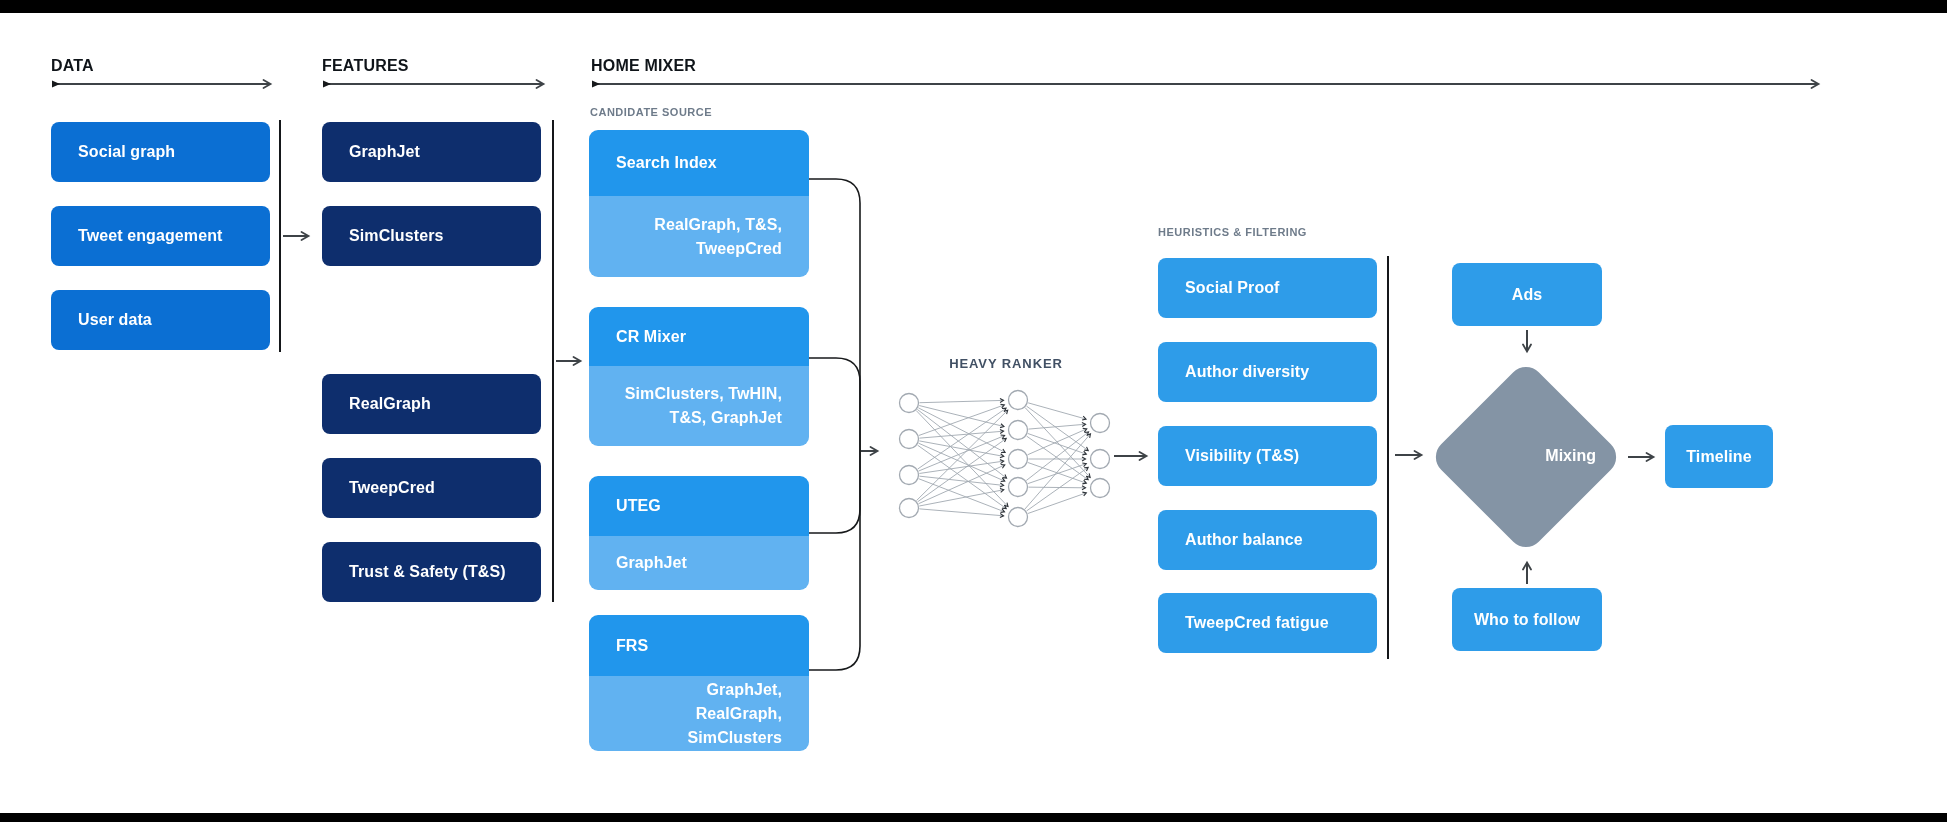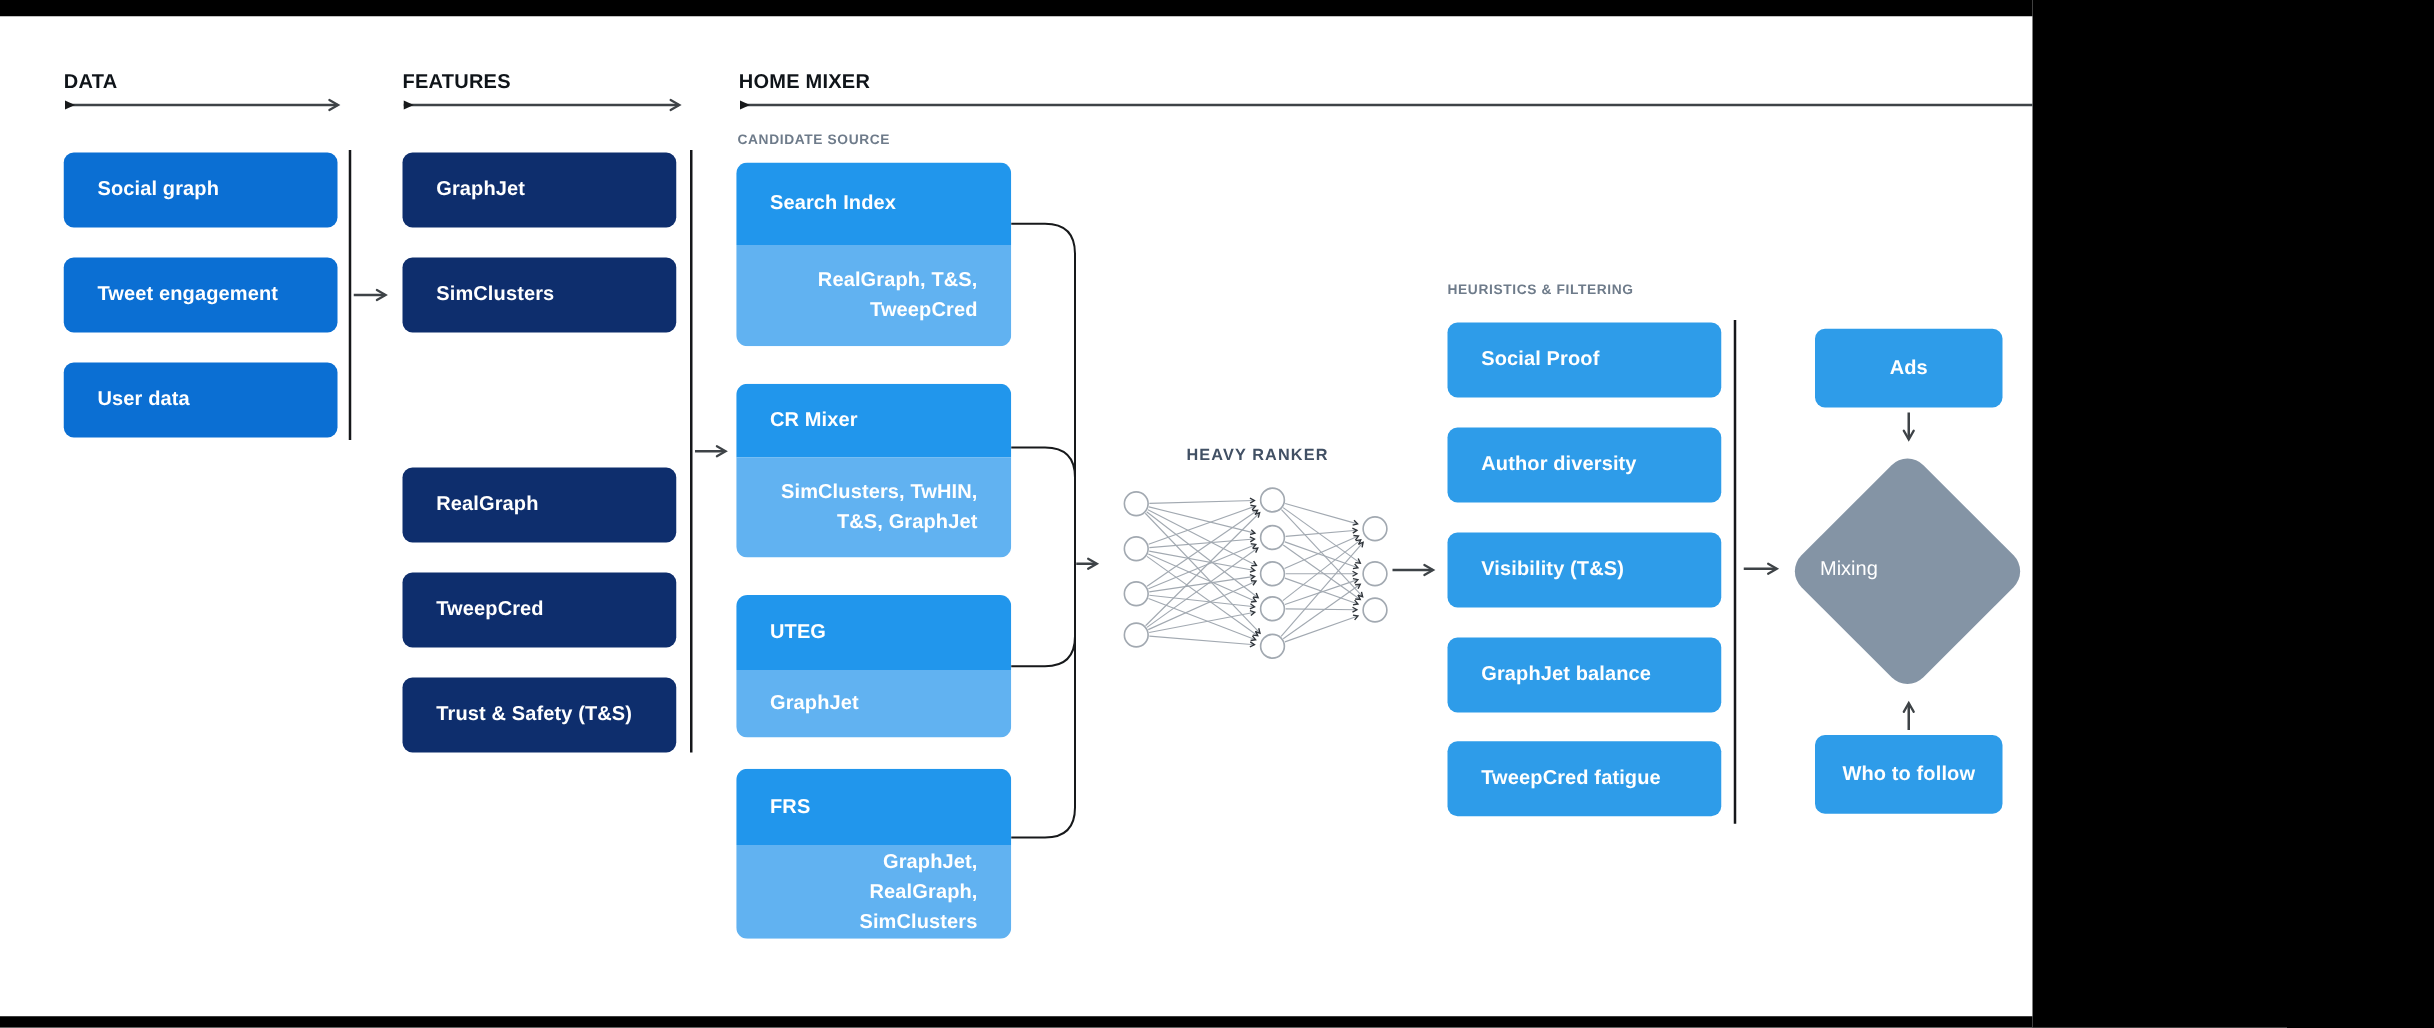--- a/index.html
+++ b/index.html
@@ -8,21 +8,21 @@
     --source-blue:#2196EC;
     --source-light:#61B2F1;
     --action-blue:#2E9CE9;
     --mixing-gray:#8494A5;
     --ink:#0F1419;
     --subhead:#6E7B8A;
     --line:#3E4347;
   }
   html,body{margin:0;padding:0;background:#000;}
   .stage{
-    position:relative;width:1626px;height:822px;background:#ffffff;
+    position:relative;width:1947px;height:822px;background:#ffffff;
     font-family:"Liberation Sans","DejaVu Sans",sans-serif;overflow:hidden;
   }
   .bar{position:absolute;left:0;width:1947px;background:#000;}
   .bar.top{top:0;height:13px;}
   .bar.bottom{top:813px;height:9px;}
   .sec-h{position:absolute;font-size:16px;font-weight:700;color:var(--ink);letter-spacing:.2px;white-space:nowrap;z-index:6;}
   .sub-h{position:absolute;font-size:11px;font-weight:700;color:var(--subhead);letter-spacing:.5px;white-space:nowrap;z-index:6;}
   .net-h{position:absolute;font-size:13px;font-weight:700;color:#415064;letter-spacing:.9px;text-align:center;z-index:6;}
   .box{
     position:absolute;box-sizing:border-box;border-radius:8px;color:#fff;
@@ -31,21 +31,21 @@
   }
   .box.center{justify-content:center;padding:0;text-align:center;}
   .fill-data{background:var(--data-blue);}
   .fill-navy{background:var(--features-navy);}
   .fill-action{background:var(--action-blue);}
   .stack{position:absolute;width:220px;border-radius:9px;overflow:hidden;color:#fff;
          font-size:16px;font-weight:600;z-index:3;letter-spacing:.1px;}
   .stack .top{display:flex;align-items:center;padding:0 27px;background:var(--source-blue);box-sizing:border-box;}
   .stack .sub{display:flex;align-items:center;padding:2px 27px;background:var(--source-light);
               box-sizing:border-box;line-height:24px;text-align:right;}
-  .mix-label{position:absolute;color:#fff;font-size:16px;font-weight:400;text-align:left;z-index:6;}
+  .mix-label{position:absolute;color:#fff;font-size:16px;font-weight:700;text-align:right;z-index:6;}
   svg.overlay{position:absolute;left:0;top:0;z-index:4;pointer-events:none;}
 </style>
 </head>
 <body>
 
 <div class="stage">
 
   <div class="sec-h" style="left:51px;top:57px;">DATA</div>
   <div class="sec-h" style="left:322px;top:57px;">FEATURES</div>
   <div class="sec-h" style="left:591px;top:57px;">HOME MIXER</div>
@@ -78,21 +78,21 @@
     <div class="top" style="height:61px;">FRS</div>
     <div class="sub" style="height:75px;">GraphJet, RealGraph, SimClusters</div>
   </div>
 
   <div class="net-h" style="left:936px;top:356px;width:140px;">HEAVY RANKER</div>
 
   <div class="sub-h" style="left:1158px;top:226px;">HEURISTICS &amp; FILTERING</div>
   <div class="box fill-action" style="left:1158px;top:258px;width:219px;height:60px;">Social Proof</div>
   <div class="box fill-action" style="left:1158px;top:342px;width:219px;height:60px;">Author diversity</div>
   <div class="box fill-action" style="left:1158px;top:426px;width:219px;height:60px;">Visibility (T&amp;S)</div>
-  <div class="box fill-action" style="left:1158px;top:510px;width:219px;height:60px;">GraphJet balance</div>
+  <div class="box fill-action" style="left:1158px;top:510px;width:219px;height:60px;">Author balance</div>
   <div class="box fill-action" style="left:1158px;top:593px;width:219px;height:60px;">TweepCred fatigue</div>
 
   <div class="box fill-action center" style="left:1452px;top:263px;width:150px;height:63px;">Ads</div>
   <div class="mix-label" style="left:1456px;top:447px;width:140px;">Mixing</div>
   <div class="box fill-action center" style="left:1665px;top:425px;width:108px;height:63px;">Timeline</div>
   <div class="box fill-action center" style="left:1452px;top:588px;width:150px;height:63px;">Who to follow</div>
 
   <svg id="diagram-svg" class="overlay" width="1947" height="822" viewBox="0 0 1947 822">
     <defs>
       <marker id="chev" markerWidth="12" markerHeight="12" refX="8.5" refY="6" orient="auto" markerUnits="userSpaceOnUse">

